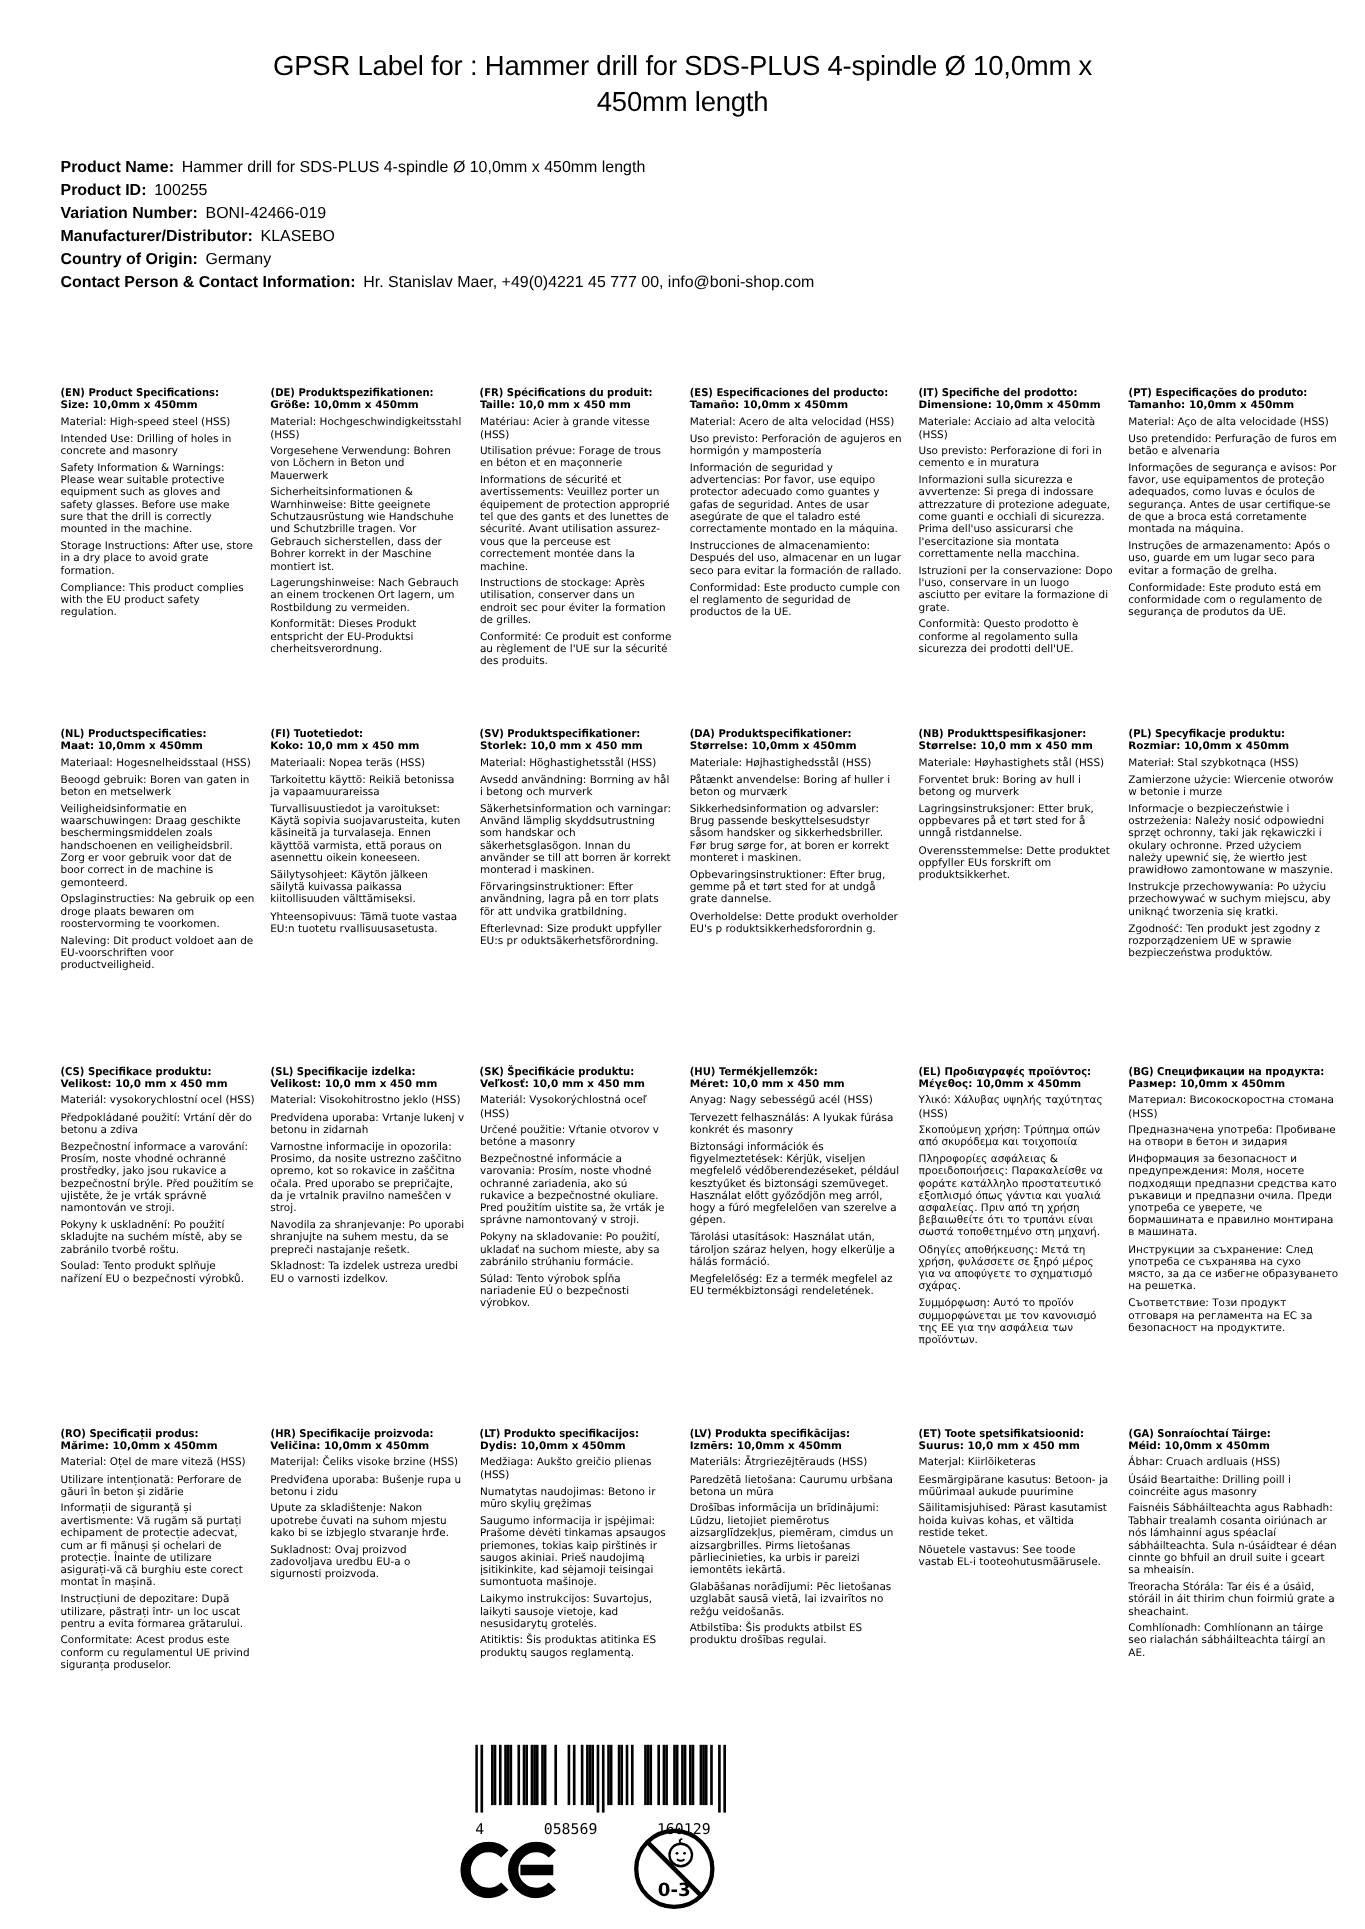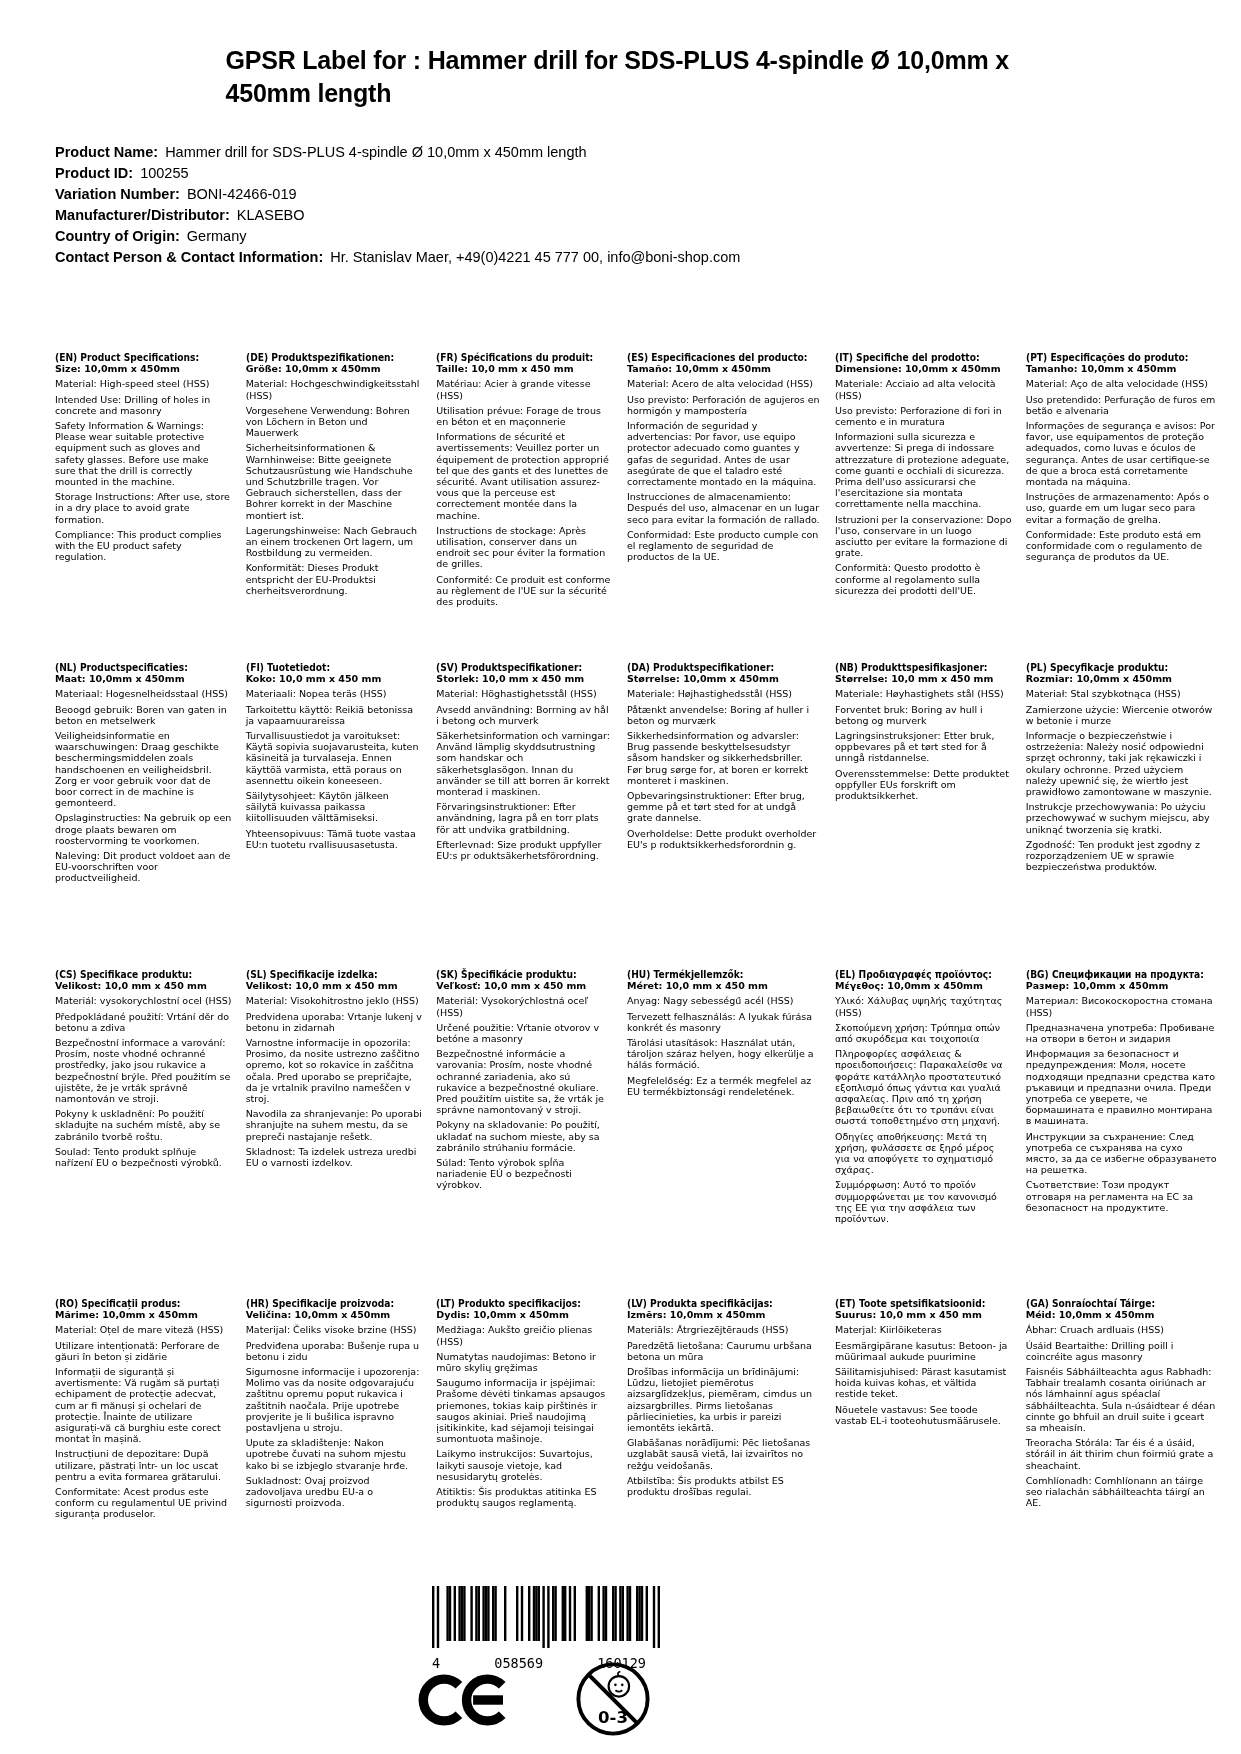--- a/index.html
+++ b/index.html
@@ -6,23 +6,23 @@
   body {
     width:1241px; height:1754px;
     background:#ffffff; color:#000000;
     font-family:"DejaVu Sans", sans-serif;
     position:relative;
     overflow:hidden;
   }
   .title {
     position:absolute; top:44px; left:0; right:0;
     margin:0 auto; width:790px;
-    text-align:left;
+    text-align:center;
     font-family:"Liberation Sans", sans-serif;
-    font-weight:bold; font-size:25px; line-height:1.3;
+    font-weight:normal; font-size:25px; line-height:1.3;
     letter-spacing:-0.2px;
   }
   .product-info {
     position:absolute; top:142px; left:55px;
     font-family:"Liberation Sans", sans-serif;
     font-size:14.5px; line-height:21px;
   }
   .pi-row { white-space:nowrap; }
   .pi-label { font-weight:bold; }
   .pi-value { margin-left:7px; }
@@ -199,20 +199,21 @@
       <p>Určené použitie: Vŕtanie otvorov v betóne a masonry</p>
       <p>Bezpečnostné informácie a varovania: Prosím, noste vhodné ochranné zariadenia, ako sú rukavice a bezpečnostné okuliare. Pred použitím uistite sa, že vrták je správne namontovaný v stroji.</p>
       <p>Pokyny na skladovanie: Po použití, ukladať na suchom mieste, aby sa zabránilo strúhaniu formácie.</p>
       <p>Súlad: Tento výrobok spĺňa nariadenie EÚ o bezpečnosti výrobkov.</p>
     </div>
     <div class="lang-block">
       <div class="lang-heading">(HU) Termékjellemzők:</div>
       <p class="first">Méret: 10,0 mm x 450 mm</p>
       <p>Anyag: Nagy sebességű acél (HSS)</p>
       <p>Tervezett felhasználás: A lyukak fúrása konkrét és masonry</p>
+      <p>Biztonsági információk és figyelmeztetések: Kérjük, viseljen megfelelő védőberendezéseket, például kesztyűket és biztonsági szemüveget. Használat előtt győződjön meg arról, hogy a fúró megfelelően van szerelve a gépen.</p>
       <p>Tárolási utasítások: Használat után, tároljon száraz helyen, hogy elkerülje a hálás formáció.</p>
       <p>Megfelelőség: Ez a termék megfelel az EU termékbiztonsági rendeletének.</p>
     </div>
     <div class="lang-block">
       <div class="lang-heading">(EL) Προδιαγραφές προϊόντος:</div>
       <p class="first">Μέγεθος: 10,0mm x 450mm</p>
       <p>Υλικό: Χάλυβας υψηλής ταχύτητας (HSS)</p>
       <p>Σκοπούμενη χρήση: Τρύπημα οπών από σκυρόδεμα και τοιχοποιία</p>
       <p>Πληροφορίες ασφάλειας &amp; προειδοποιήσεις: Παρακαλείσθε να φοράτε κατάλληλο προστατευτικό εξοπλισμό όπως γάντια και γυαλιά ασφαλείας. Πριν από τη χρήση βεβαιωθείτε ότι το τρυπάνι είναι σωστά τοποθετημένο στη μηχανή.</p>
       <p>Οδηγίες αποθήκευσης: Μετά τη χρήση, φυλάσσετε σε ξηρό μέρος για να αποφύγετε το σχηματισμό σχάρας.</p>
@@ -234,21 +235,20 @@
       <p>Utilizare intenționată: Perforare de găuri în beton și zidărie</p>
       <p>Informații de siguranță și avertismente: Vă rugăm să purtați echipament de protecție adecvat, cum ar fi mănuși și ochelari de protecție. Înainte de utilizare asigurați-vă că burghiu este corect montat în mașină.</p>
       <p>Instrucțiuni de depozitare: După utilizare, păstrați într- un loc uscat pentru a evita formarea grătarului.</p>
       <p>Conformitate: Acest produs este conform cu regulamentul UE privind siguranța produselor.</p>
     </div>
     <div class="lang-block">
       <div class="lang-heading">(HR) Specifikacije proizvoda:</div>
       <p class="first">Veličina: 10,0mm x 450mm</p>
       <p>Materijal: Čeliks visoke brzine (HSS)</p>
       <p>Predviđena uporaba: Bušenje rupa u betonu i zidu</p>
-      <p>Sigurnosne informacije i upozorenja: Molimo vas da nosite odgovarajuću zaštitnu opremu poput rukavica i zaštitnih naočala. Prije upotrebe provjerite je li bušilica ispravno postavljena u stroju.</p>
       <p>Upute za skladištenje: Nakon upotrebe čuvati na suhom mjestu kako bi se izbjeglo stvaranje hrđe.</p>
       <p>Sukladnost: Ovaj proizvod zadovoljava uredbu EU-a o sigurnosti proizvoda.</p>
     </div>
     <div class="lang-block">
       <div class="lang-heading">(LT) Produkto specifikacijos:</div>
       <p class="first">Dydis: 10,0mm x 450mm</p>
       <p>Medžiaga: Aukšto greičio plienas (HSS)</p>
       <p>Numatytas naudojimas: Betono ir mūro skylių gręžimas</p>
       <p>Saugumo informacija ir įspėjimai: Prašome dėvėti tinkamas apsaugos priemones, tokias kaip pirštinės ir saugos akiniai. Prieš naudojimą įsitikinkite, kad sėjamoji teisingai sumontuota mašinoje.</p>
       <p>Laikymo instrukcijos: Suvartojus, laikyti sausoje vietoje, kad nesusidarytų grotelės.</p>

